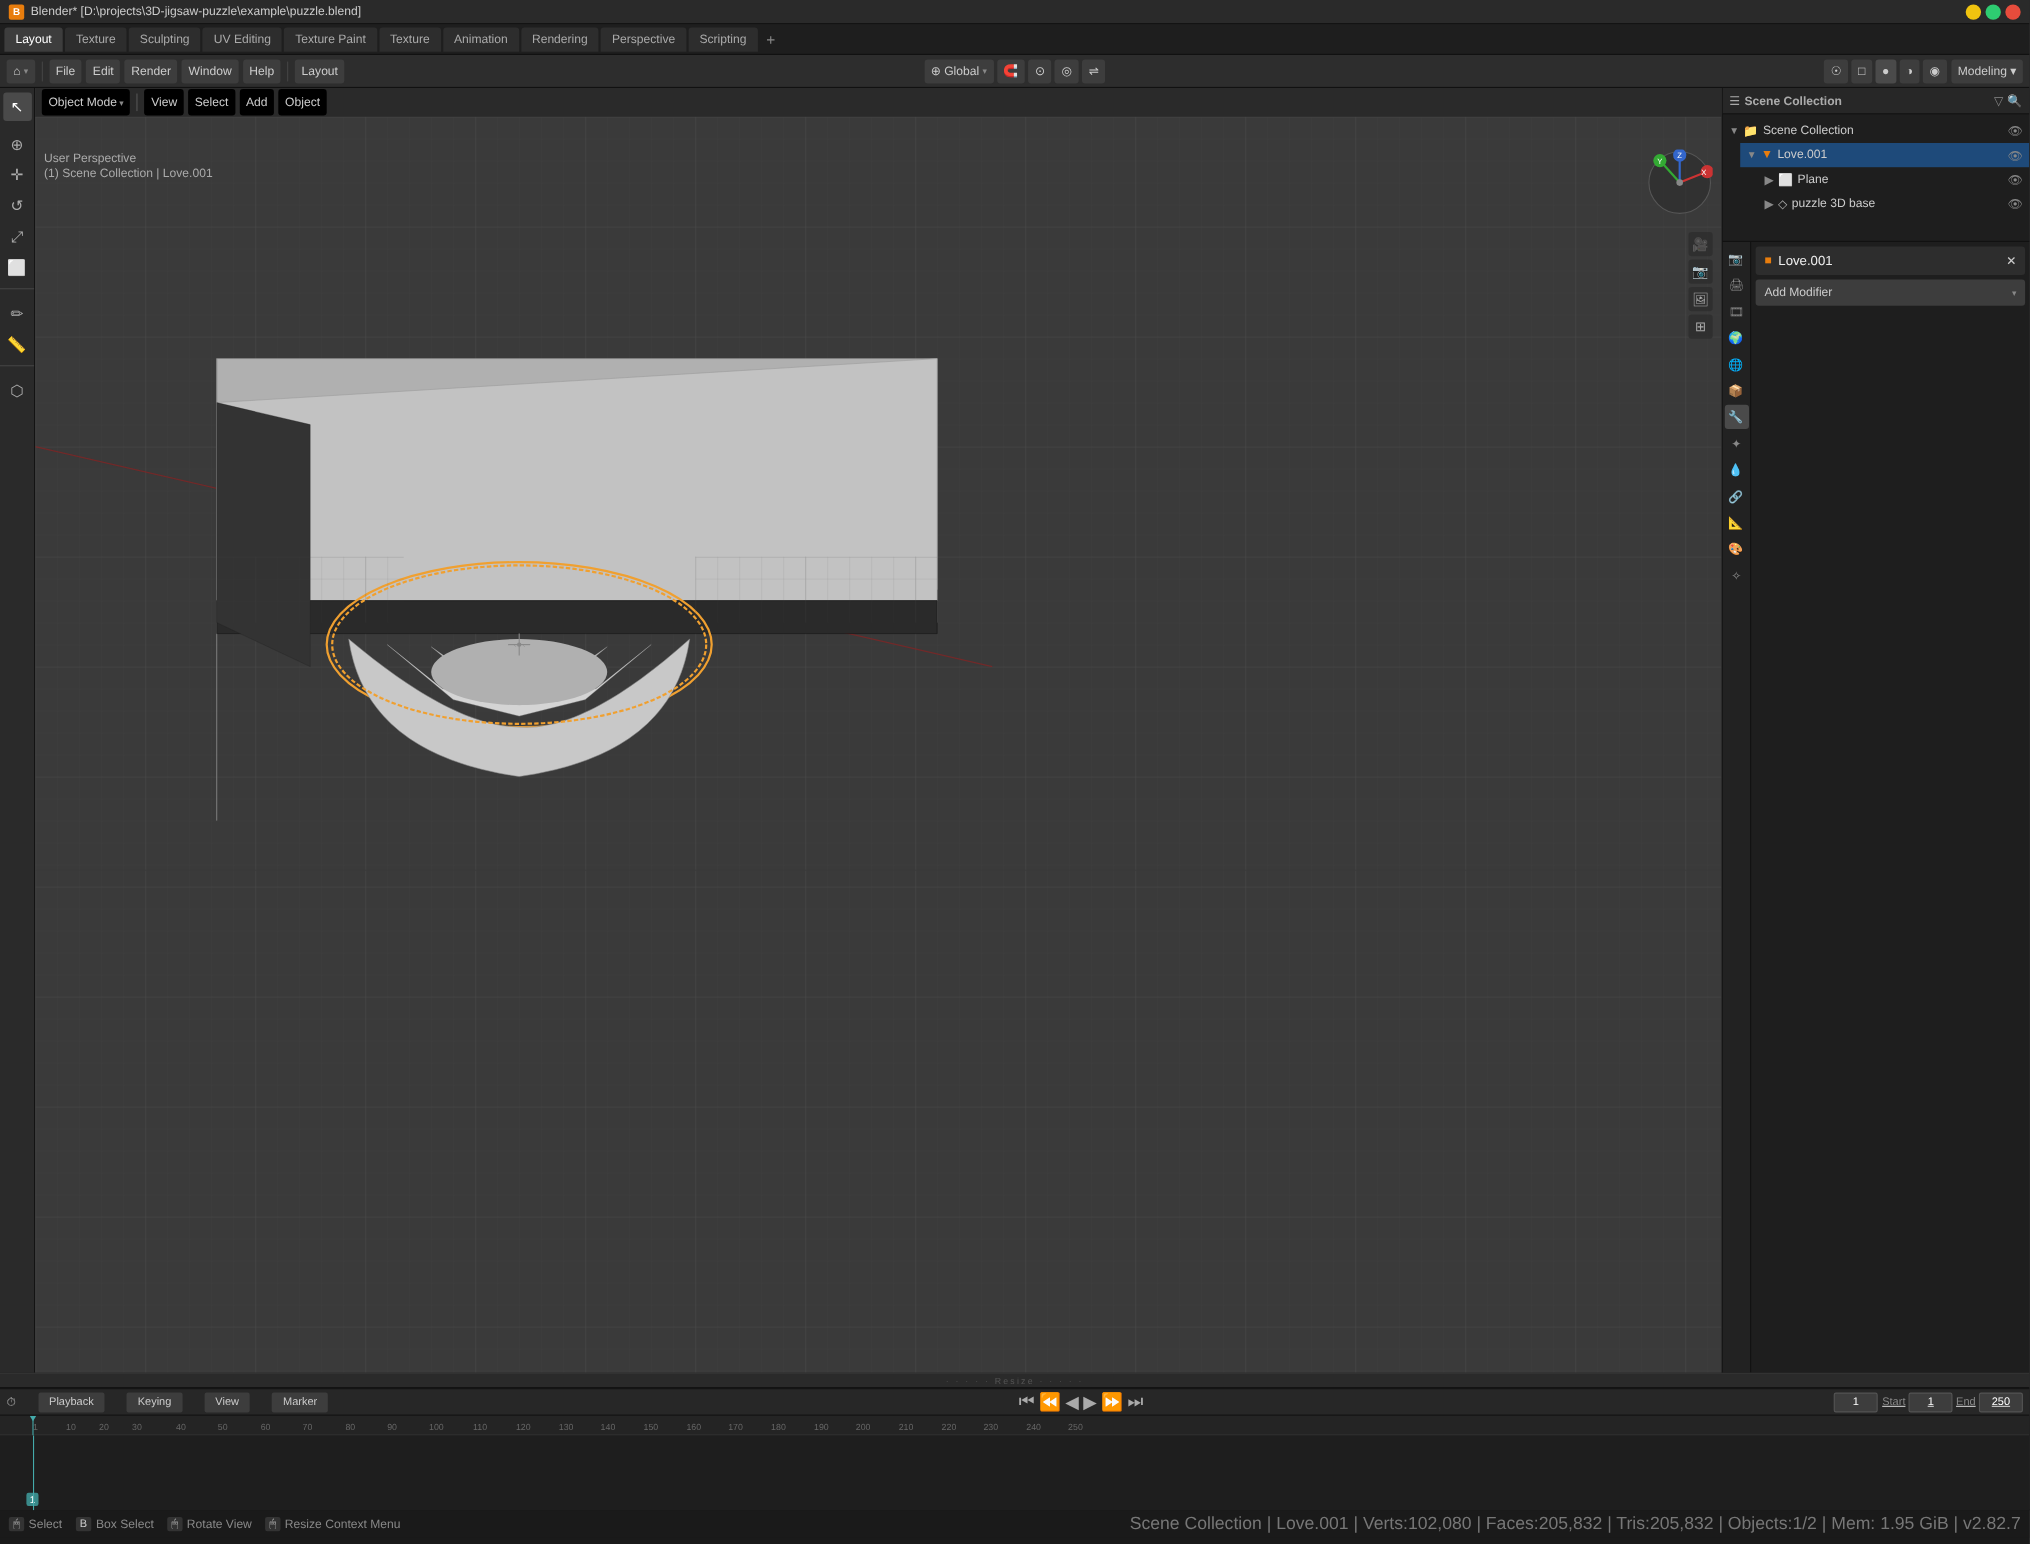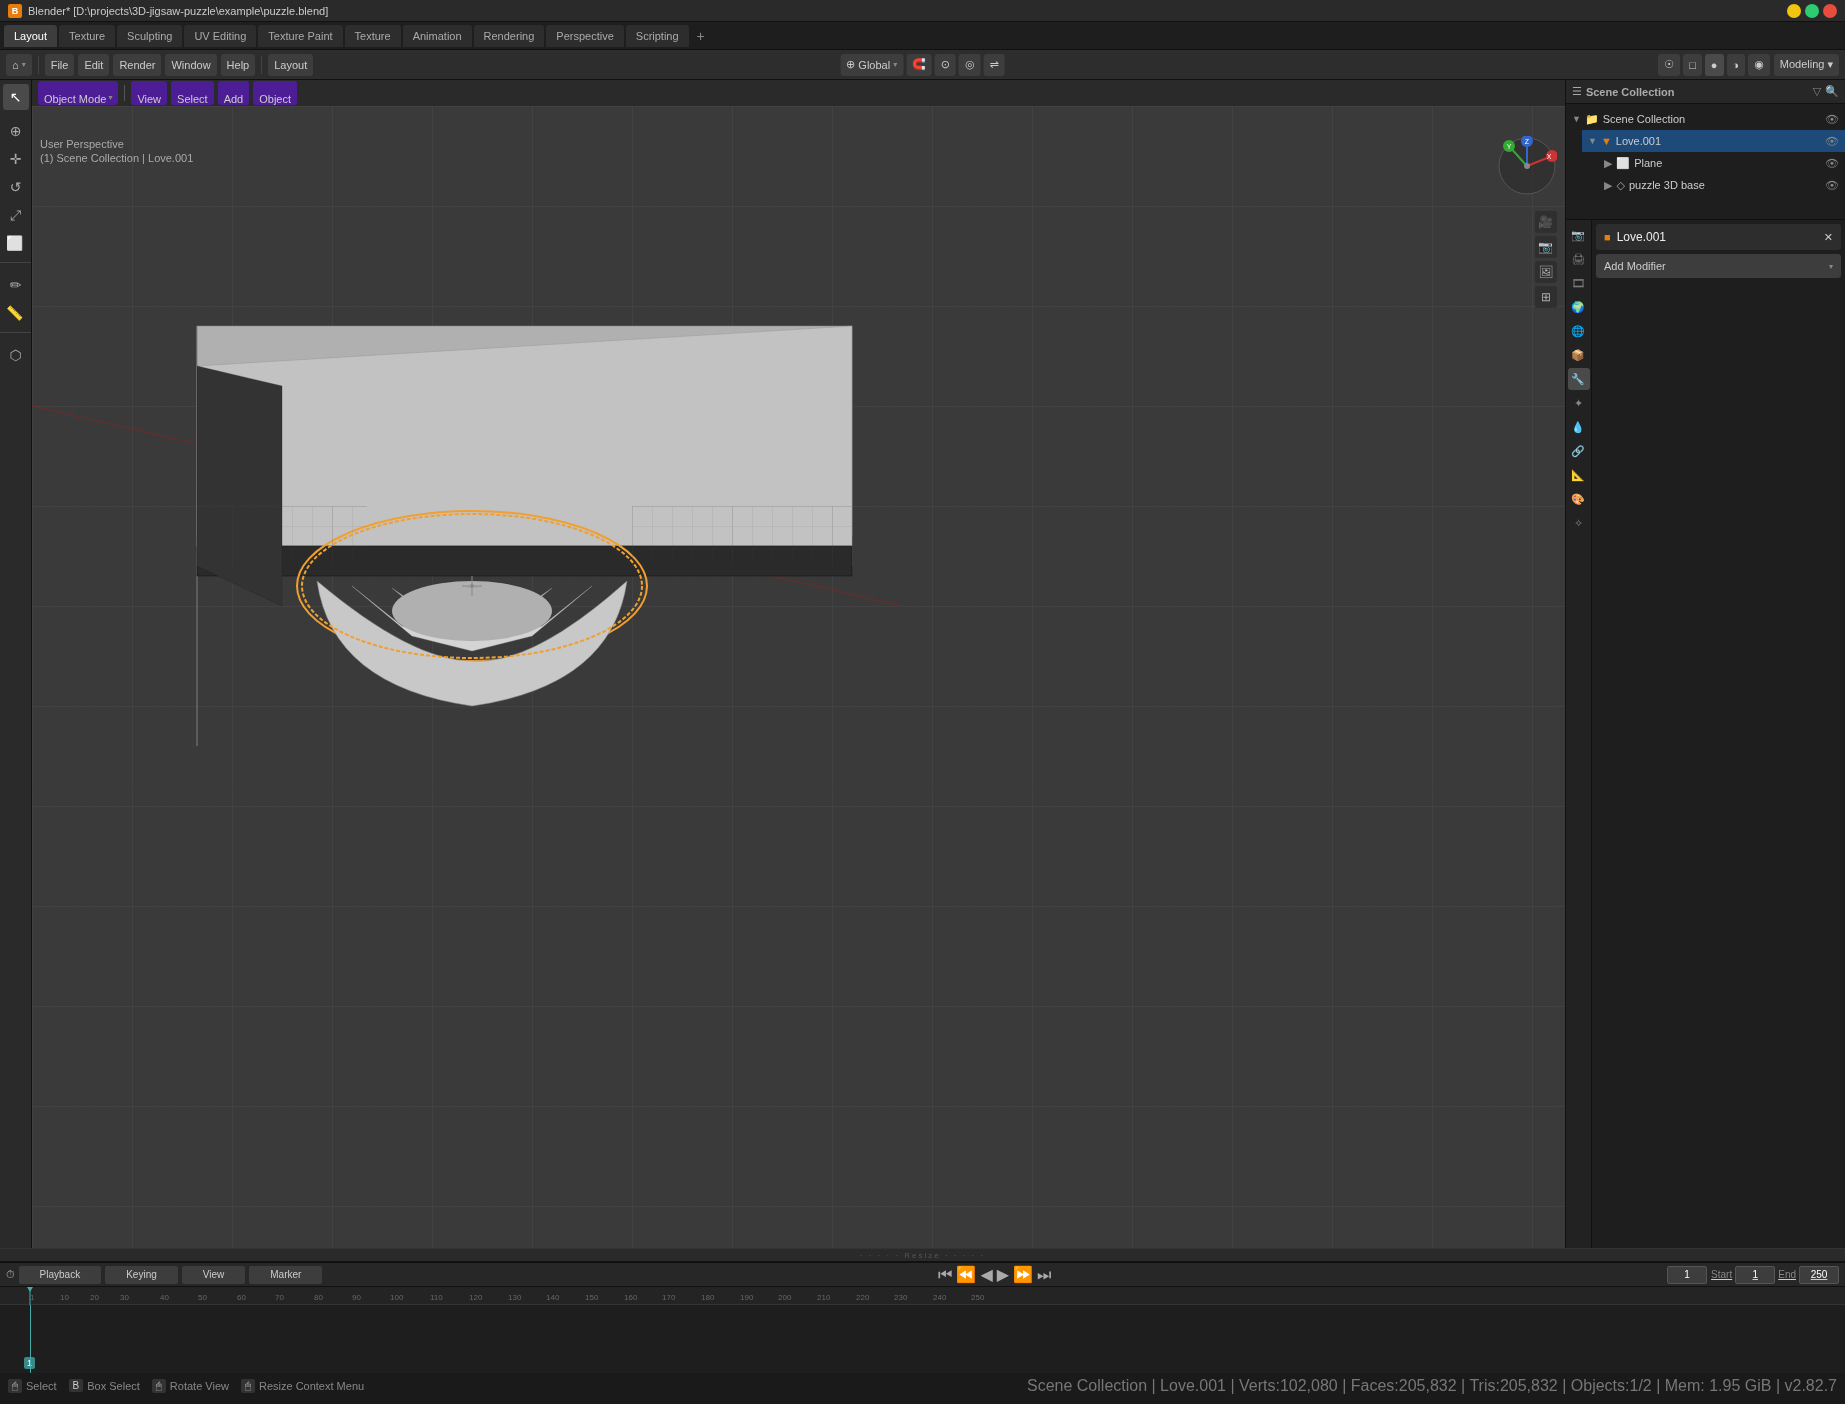--- a/index.html
+++ b/index.html
@@ -182,27 +182,28 @@
       background: rgba(40,40,40,0.9);
       display: flex;
       align-items: center;
       padding: 0 6px;
       gap: 4px;
       z-index: 10;
     }
     .vp-mode-btn {
       height: 20px;
       padding: 12px 6px;
-      background: #4c1d95;
+      background: #000000;
       border: none;
       border-radius: 3px;
       color: #ccc;
       font-size: 11px;
       cursor: pointer;
       display: flex;
+      align-items: center;
       gap: 2px;
     }
     .vp-sep { width: 1px; height: 16px; background: #555; margin: 0 2px; }
     .vp-spacer { flex: 1; }
 
     
     .scene-container {
       position: absolute;
       top: 26px;
       left: 0;
@@ -381,27 +382,28 @@
       height: 24px;
       background: #272727;
       display: flex;
       align-items: center;
       padding: 0 6px;
       gap: 4px;
       border-bottom: 1px solid #111;
     }
     .tl-btn {
       height: 18px;
-      padding: 0 21px;
+      padding: 0 10px;
       background: #3d3d3d;
       border: none;
       border-radius: 2px;
       color: #ccc;
       font-size: 10px;
       cursor: pointer;
+      margin-left: 16px;
     }
     .tl-control-row {
       display: flex;
       align-items: center;
       gap: 4px;
       height: 24px;
     }
     .tl-play-btn {
       font-size: 16px;
       background: none;

